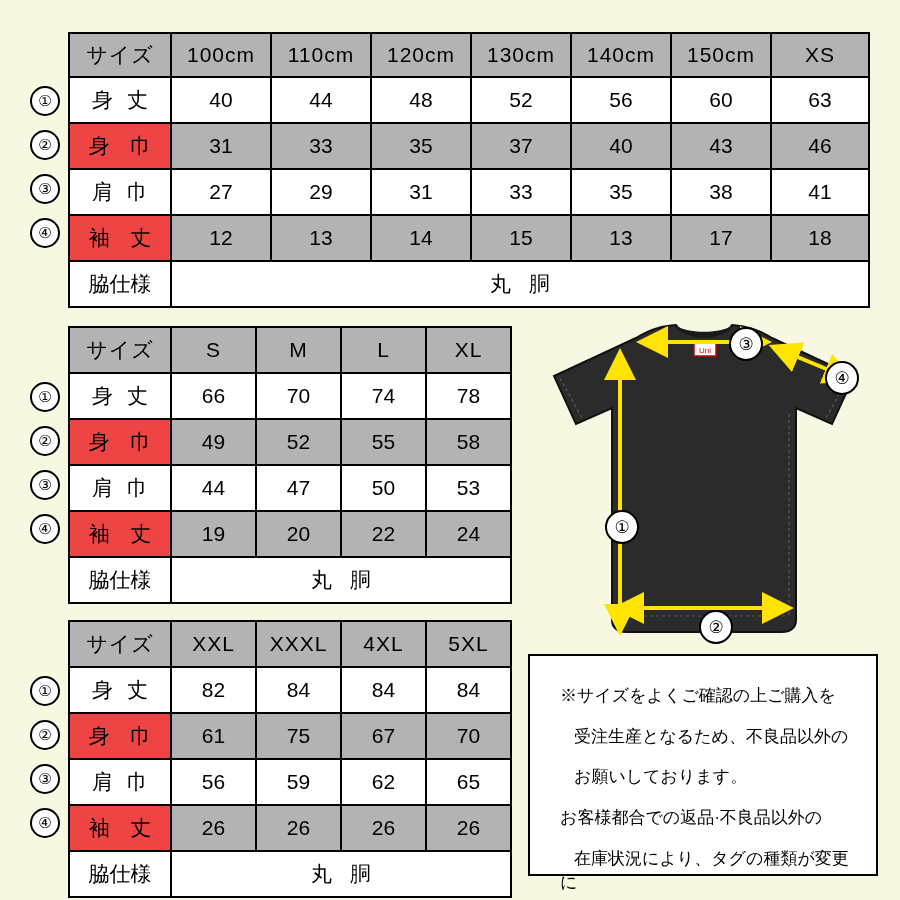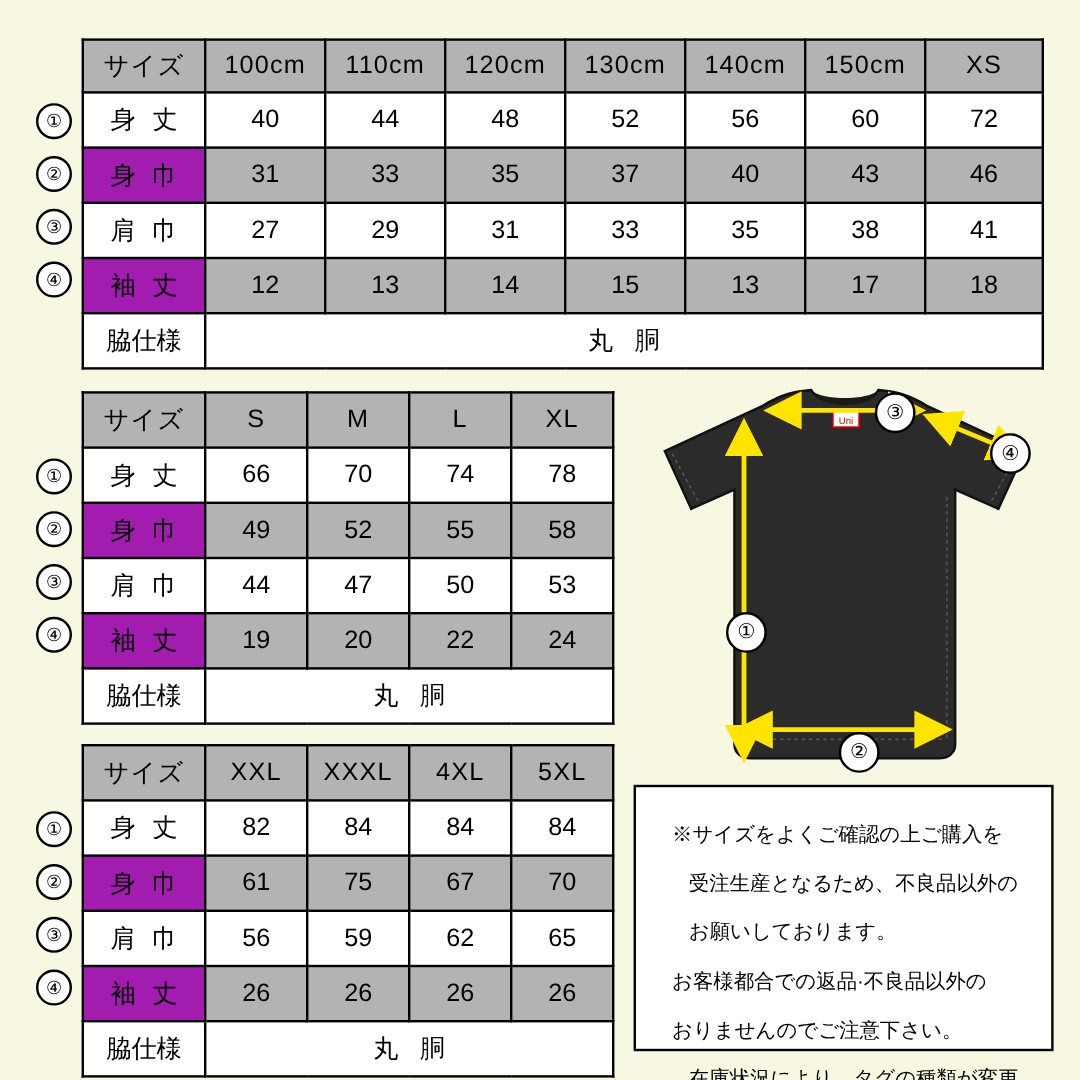--- a/index.html
+++ b/index.html
@@ -49,21 +49,22 @@
   }
   .val-cell {
     background: #ffffff;
     font-size: 21px;
   }
   .row-shade .val-cell,
   .row-shade .hdr-cell {
     background: #b3b3b3;
   }
   .row-shade .lbl-cell {
-    background: #a21caf;
+    background: #ef4444;
+    font-family: Liberation Mono, monospace;
   }
   .waki-label {
     background: #ffffff;
     font-size: 21px;
   }
   .waki-value {
     background: #ffffff;
     font-size: 21px;
     letter-spacing: 6px;
     text-indent: 6px;
@@ -151,21 +152,21 @@
       <td class="hdr-cell" style="width:96px">XS</td>
     </tr>
     <tr>
       <td class="lbl-cell" style="height:44px">身 丈</td>
       <td class="val-cell">40</td>
       <td class="val-cell">44</td>
       <td class="val-cell">48</td>
       <td class="val-cell">52</td>
       <td class="val-cell">56</td>
       <td class="val-cell">60</td>
-      <td class="val-cell">72</td>
+      <td class="val-cell">63</td>
     </tr>
     <tr class="row-shade">
       <td class="lbl-cell" style="height:44px">身 巾</td>
       <td class="val-cell">31</td>
       <td class="val-cell">33</td>
       <td class="val-cell">35</td>
       <td class="val-cell">37</td>
       <td class="val-cell">40</td>
       <td class="val-cell">43</td>
       <td class="val-cell">46</td>
@@ -348,18 +349,17 @@
     <div class="marker" style="left:301px; top:41px">④</div>
     <div class="marker" style="left:81px;  top:190px">①</div>
     <div class="marker" style="left:175px; top:290px">②</div>
   </div>
 
   <div id="note-box">
     <p>※サイズをよくご確認の上ご購入を</p>
     <p class="indent">受注生産となるため、不良品以外の</p>
     <p class="indent">お願いしております。</p>
     <p>お客様都合での返品·不良品以外の</p>
-    <p>おりませんのでご注意下さい。</p>
     <p class="indent">在庫状況により、タグの種類が変更に</p>
     <p>なる場合がございます。</p>
   </div>
 
 </div>
 
 </body></html>

